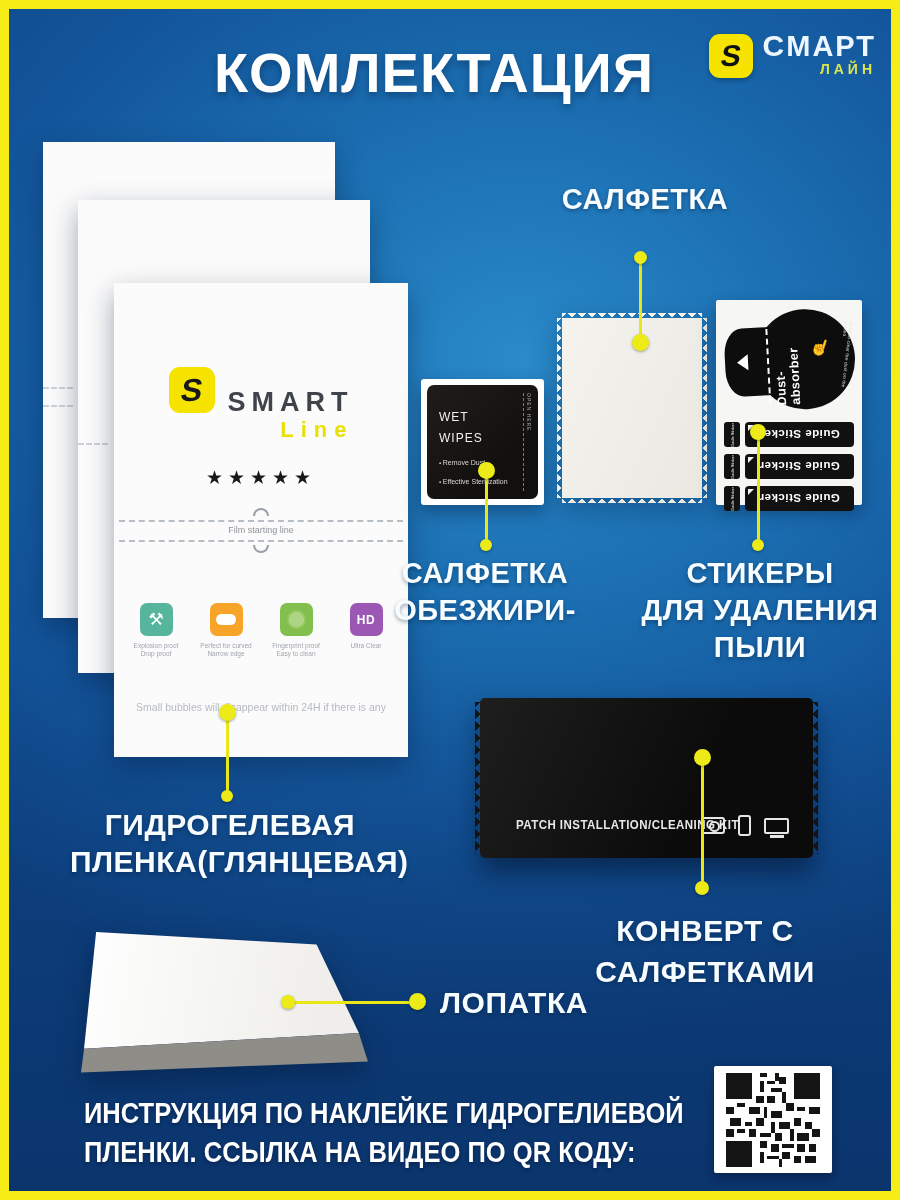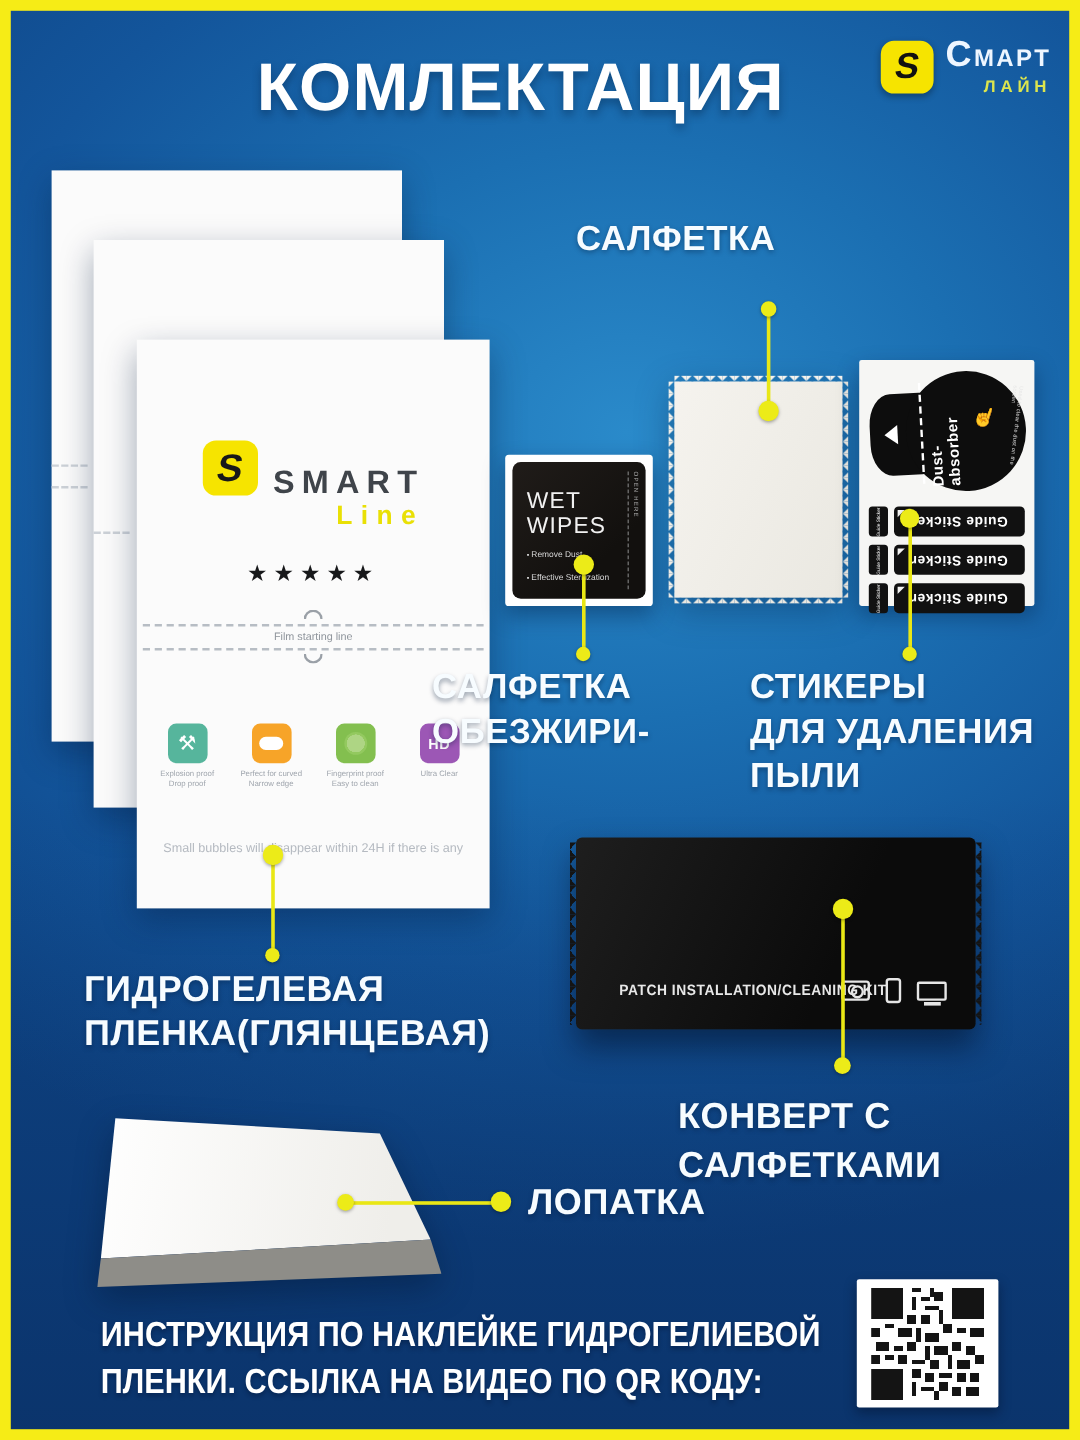--- a/index.html
+++ b/index.html
@@ -10,21 +10,21 @@
       radial-gradient(ellipse 820px 680px at 58% 30%, #2a8aca 0%, #1b6fb2 35%, #13559b 68%, #0e4485 100%);}
   .frame{position:absolute;inset:0;border:9px solid #f6ec16;z-index:90;pointer-events:none;}
 
   
   .title{position:absolute;left:0;width:900px;top:40px;text-align:center;transform:translateX(-16px);
     font-size:56px;font-weight:800;color:#ffffff;letter-spacing:1px;text-shadow:0 4px 7px rgba(3,30,60,.38);}
   .brand{position:absolute;right:24px;top:34px;display:flex;gap:10px;align-items:flex-start;z-index:5;}
   .brand-sq{width:44px;height:44px;background:#f6e400;border-radius:11px;display:flex;align-items:center;justify-content:center;
     box-shadow:0 2px 5px rgba(0,0,0,.3);}
   .brand-sq span{font-size:30px;font-weight:900;color:#111;transform:skewX(-10deg);}
-  .brand-name{display:block;font-size:20px;color:#eef6ff;letter-spacing:2px;text-transform:uppercase;font-weight:600;line-height:24px;}
+  .brand-name{display:block;font-size:29px;color:#eef6ff;letter-spacing:2px;text-transform:uppercase;font-weight:600;line-height:24px;}
   .brand-name::first-letter{font-size:30px;}
   .brand-sub{display:block;font-size:14px;color:#dce54e;letter-spacing:4px;text-transform:uppercase;font-weight:700;text-align:right;margin-top:3px;}
 
   
   .sheet{position:absolute;background:#fbfbfb;box-shadow:0 10px 26px rgba(5,25,60,.38);}
   .sheet-back{left:43px;top:142px;width:292px;height:476px;}
   .sheet-mid{left:78px;top:200px;width:292px;height:473px;}
   .sheet-front{left:114px;top:283px;width:294px;height:474px;}
   .sheet-back::before,.sheet-back::after,.sheet-mid::before{content:"";position:absolute;left:0;width:30px;border-top:2px dashed #ccd1d7;}
   .sheet-back::before{top:245px;} .sheet-back::after{top:263px;} .sheet-mid::before{top:243px;}
@@ -69,21 +69,21 @@
     linear-gradient(45deg,#f2f0e9 3.5px,transparent 0) 0 0/5px 10px repeat-y,
     linear-gradient(135deg,#f2f0e9 3.5px,transparent 0) 0 0/5px 10px repeat-y;}
   .zz-r{top:0;bottom:0;right:-5px;width:5px;background:
     linear-gradient(-45deg,#ece9e2 3.5px,transparent 0) 0 0/5px 10px repeat-y,
     linear-gradient(-135deg,#ece9e2 3.5px,transparent 0) 0 0/5px 10px repeat-y;}
 
   
   .wipes{position:absolute;left:421px;top:379px;width:123px;height:126px;background:#fff;border-radius:3px;
     box-shadow:0 8px 18px rgba(3,25,60,.4);}
   .wipes-in{position:absolute;inset:6px;background:linear-gradient(135deg,#201c19,#12100e 70%);border-radius:7px;overflow:hidden;}
-  .ww-t{position:absolute;left:12px;top:22px;font-size:19px;line-height:21px;color:#f1f1f1;font-weight:500;letter-spacing:1px;}
+  .ww-t{position:absolute;left:12px;top:22px;font-size:12px;line-height:21px;color:#f1f1f1;font-weight:500;letter-spacing:1px;}
   .ww-b{position:absolute;left:12px;font-size:7px;color:#d8d8d8;}
   .ww-b::before{content:"▪ ";font-size:6px;}
   .ww-b1{top:74px;} .ww-b2{top:93px;}
   .ww-open{position:absolute;right:6px;top:8px;bottom:8px;border-left:1px dashed #7a7a7a;padding-left:2px;
     writing-mode:vertical-rl;font-size:5px;color:#aaa;letter-spacing:1px;display:flex;align-items:center;}
 
   
   .stickers{position:absolute;left:716px;top:300px;width:146px;height:205px;background:#f6f6f4;border-radius:2px;
     box-shadow:0 8px 18px rgba(3,25,60,.4);}
   .dust{position:absolute;left:9px;top:10px;width:130px;height:100px;transform:rotate(-3deg);}
@@ -130,21 +130,21 @@
     clip-path:polygon(6% 5%,79% 13%,93% 69%,2% 79%);}
   .sq-felt{position:absolute;inset:0;background:#8e8d88;
     clip-path:polygon(2% 79%,93% 69%,96% 87%,1% 94%);}
 
   
   .yline{position:absolute;width:3px;background:#e9e715;z-index:20;}
   .ylineh{position:absolute;height:3px;background:#e9e715;z-index:20;}
   .ydot{position:absolute;border-radius:50%;background:#eceb18;z-index:21;box-shadow:0 1px 3px rgba(0,0,0,.35);}
 
   
-  .lbl{position:absolute;color:#f7fcff;font-weight:700;letter-spacing:.5px;
+  .lbl{position:absolute;color:#f7fcff;font-weight:700;text-align:center;letter-spacing:.5px;
     text-shadow:0 2px 4px rgba(0,25,55,.4);z-index:15;}
   .lbl-mf{left:480px;top:181px;width:330px;font-size:29px;line-height:37px;}
   .lbl-dg{left:360px;top:555px;width:250px;font-size:29px;line-height:37px;}
   .lbl-st{left:625px;top:555px;width:270px;font-size:29px;line-height:37px;}
   .lbl-film{left:70px;top:806px;width:320px;font-size:30px;line-height:37px;}
   .lbl-qty{left:70px;top:879px;width:320px;font-size:34px;font-weight:900;letter-spacing:1px;}
   .lbl-env{left:565px;top:910px;width:280px;font-size:30px;line-height:41px;}
   .lbl-lop{left:440px;top:986px;font-size:30px;text-align:left;}
 
   

